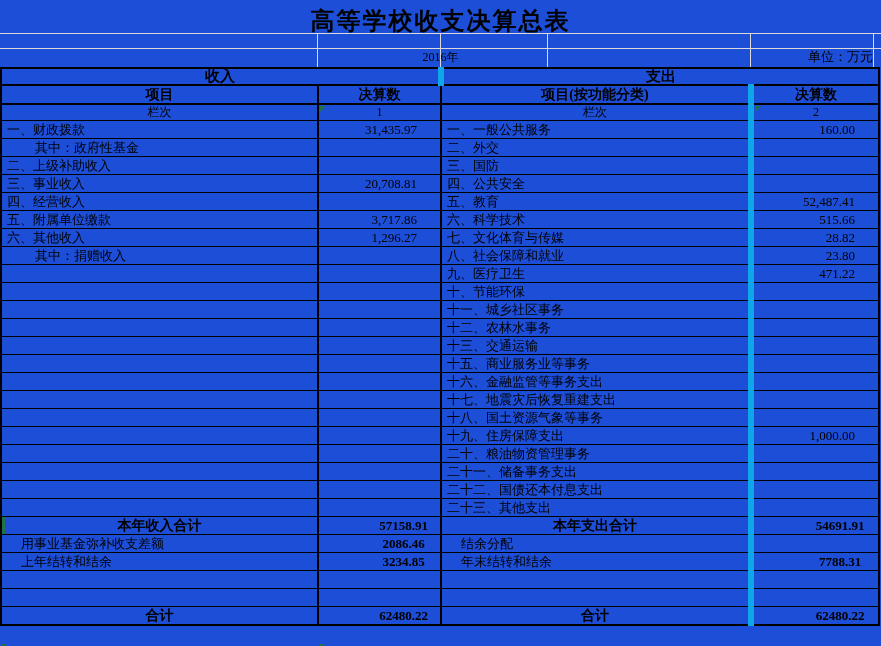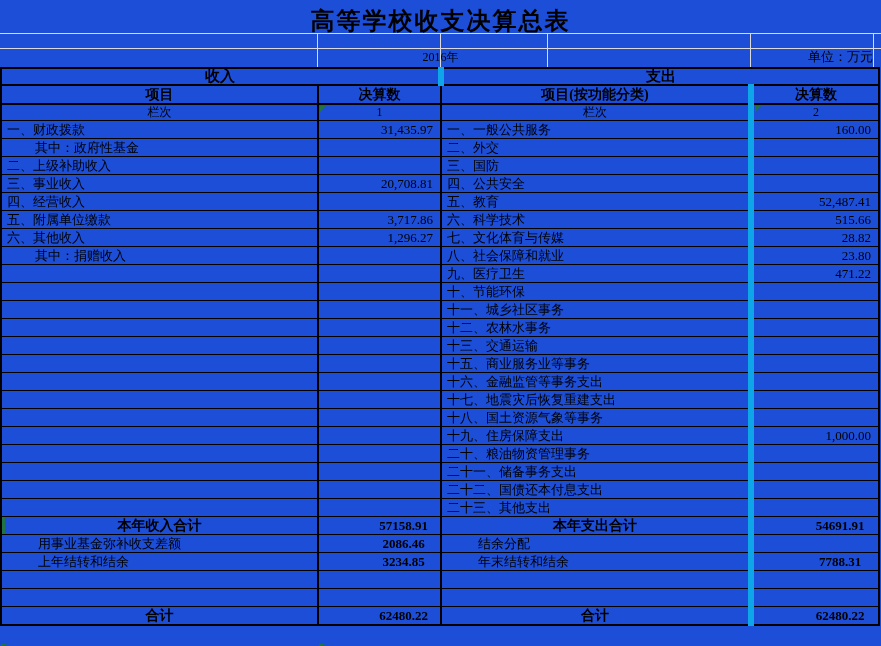--- a/index.html
+++ b/index.html
@@ -51,25 +51,25 @@
     font-size: 14px; font-weight: bold; height: 17px; line-height: 17px;
     text-align: center; border-bottom: 2px solid #000;
   }
   tr.lane td {
     font-size: 12px; text-align: center; height: 15px; line-height: 15px; position: relative;
   }
 
   tbody td { height: 17px; line-height: 17px; position: relative; }
   td.item { text-align: left; padding-left: 5px; }
   td.item.indent { padding-left: 33px; }
-  td.num { text-align: right; padding-right: 7px; }
+  td.num { text-align: right; padding-right: 23px; }
 
   td.sum-label { text-align: center; font-weight: bold; font-size: 14px; }
   td.sum-num { text-align: center; font-weight: bold; padding-left: 48px; }
-  td.sub-label { text-align: left; padding-left: 36px; }
+  td.sub-label { text-align: left; padding-left: 19px; }
   tr.last td { border-bottom: 2px solid #000; }
 
   
   .flag {
     position: absolute; top: 1px; left: 1px; width: 0; height: 0;
     border-top: 6px solid #217346; border-right: 6px solid transparent;
   }
   .row-marker {
     position: absolute; left: 0; top: 0; width: 3px; height: 100%;
     background: #217346;

